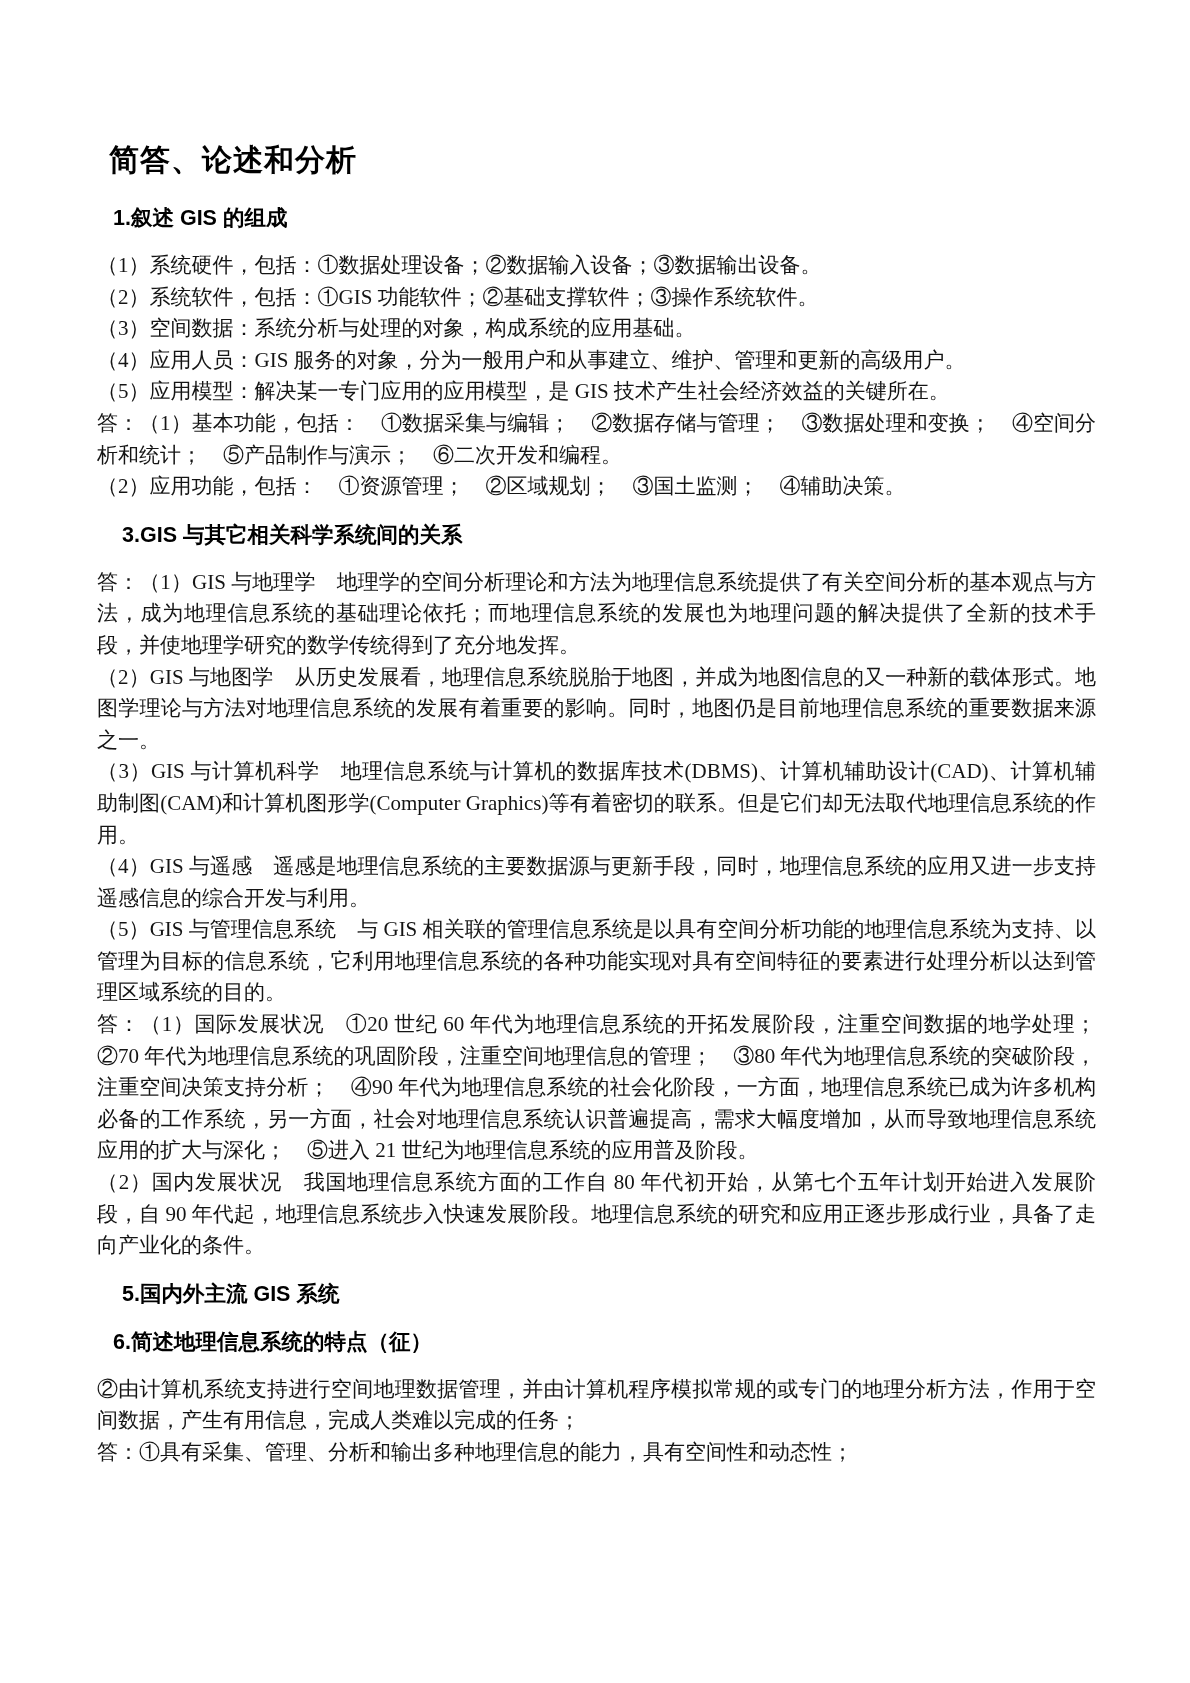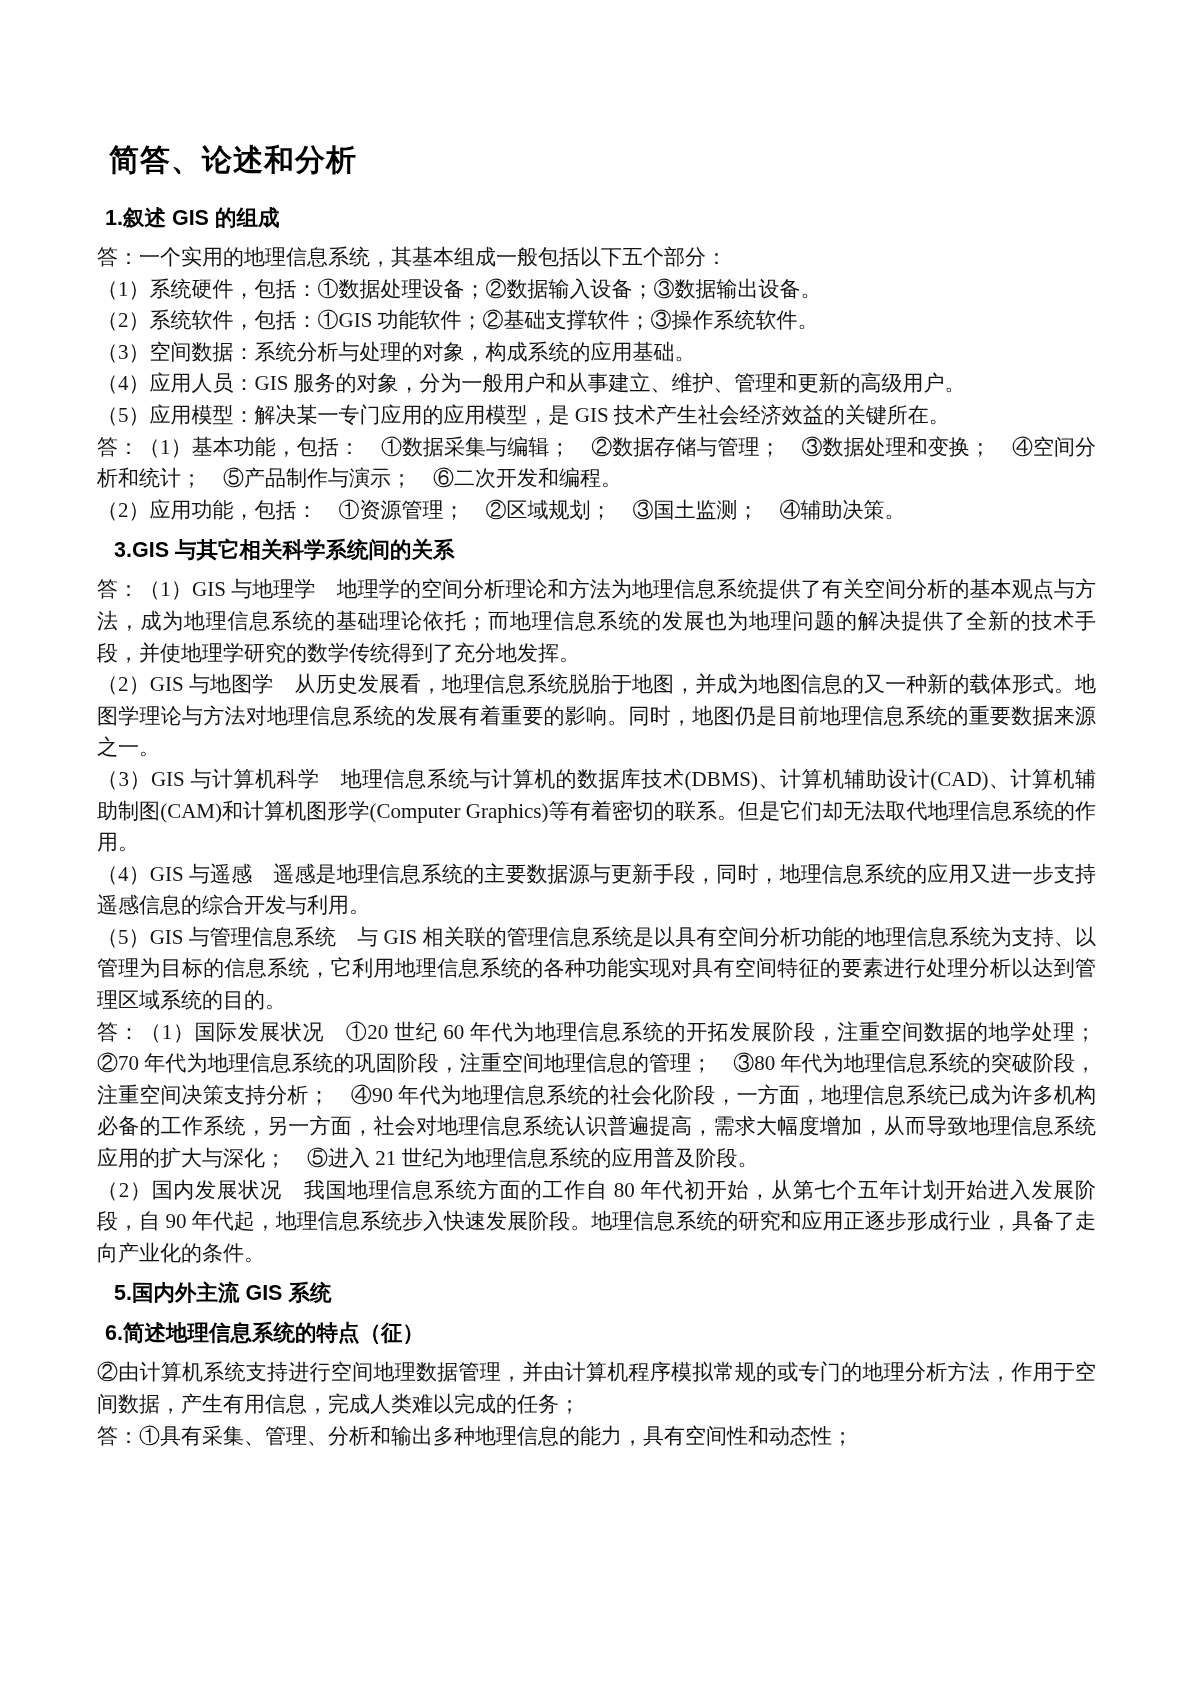--- a/index.html
+++ b/index.html
@@ -30,21 +30,21 @@
     line-height: 36px;
     margin: 0 0 24px 12px;
     letter-spacing: 1px;
   }
   .q-heading {
     font-family: "Liberation Sans", "DejaVu Sans", sans-serif;
     font-size: 21.5px;
     font-weight: 700;
     color: #000000;
     line-height: 32px;
-    margin: 8px;
+    margin: 16px;
   }
   .q-heading.indent {
     padding-left: 9px;
   }
   .para {
     font-size: 21px;
     line-height: 31.6px;
     text-align: justify;
     margin: 0;
     color: #141414;
@@ -57,21 +57,20 @@
 </head>
 <body>
 
 <div class="page">
   <div class="content">
 
     <h1 class="doc-title">简答、论述和分析</h1>
 
     <div class="section">
       <p class="q-heading">1.叙述 GIS 的组成</p>
-      <p class="para">答：一个实用的地理信息系统，其基本组成一般包括以下五个部分：</p>
       <p class="para">（1）系统硬件，包括：①数据处理设备；②数据输入设备；③数据输出设备。</p>
       <p class="para">（2）系统软件，包括：①GIS 功能软件；②基础支撑软件；③操作系统软件。</p>
       <p class="para">（3）空间数据：系统分析与处理的对象，构成系统的应用基础。</p>
       <p class="para">（4）应用人员：GIS 服务的对象，分为一般用户和从事建立、维护、管理和更新的高级用户。</p>
       <p class="para">（5）应用模型：解决某一专门应用的应用模型，是 GIS 技术产生社会经济效益的关键所在。</p>
     </div>
 
     <div class="section">
       <p class="para">答：（1）基本功能，包括：　①数据采集与编辑；　②数据存储与管理；　③数据处理和变换；　④空间分析和统计；　⑤产品制作与演示；　⑥二次开发和编程。</p>
       <p class="para">（2）应用功能，包括：　①资源管理；　②区域规划；　③国土监测；　④辅助决策。</p>

